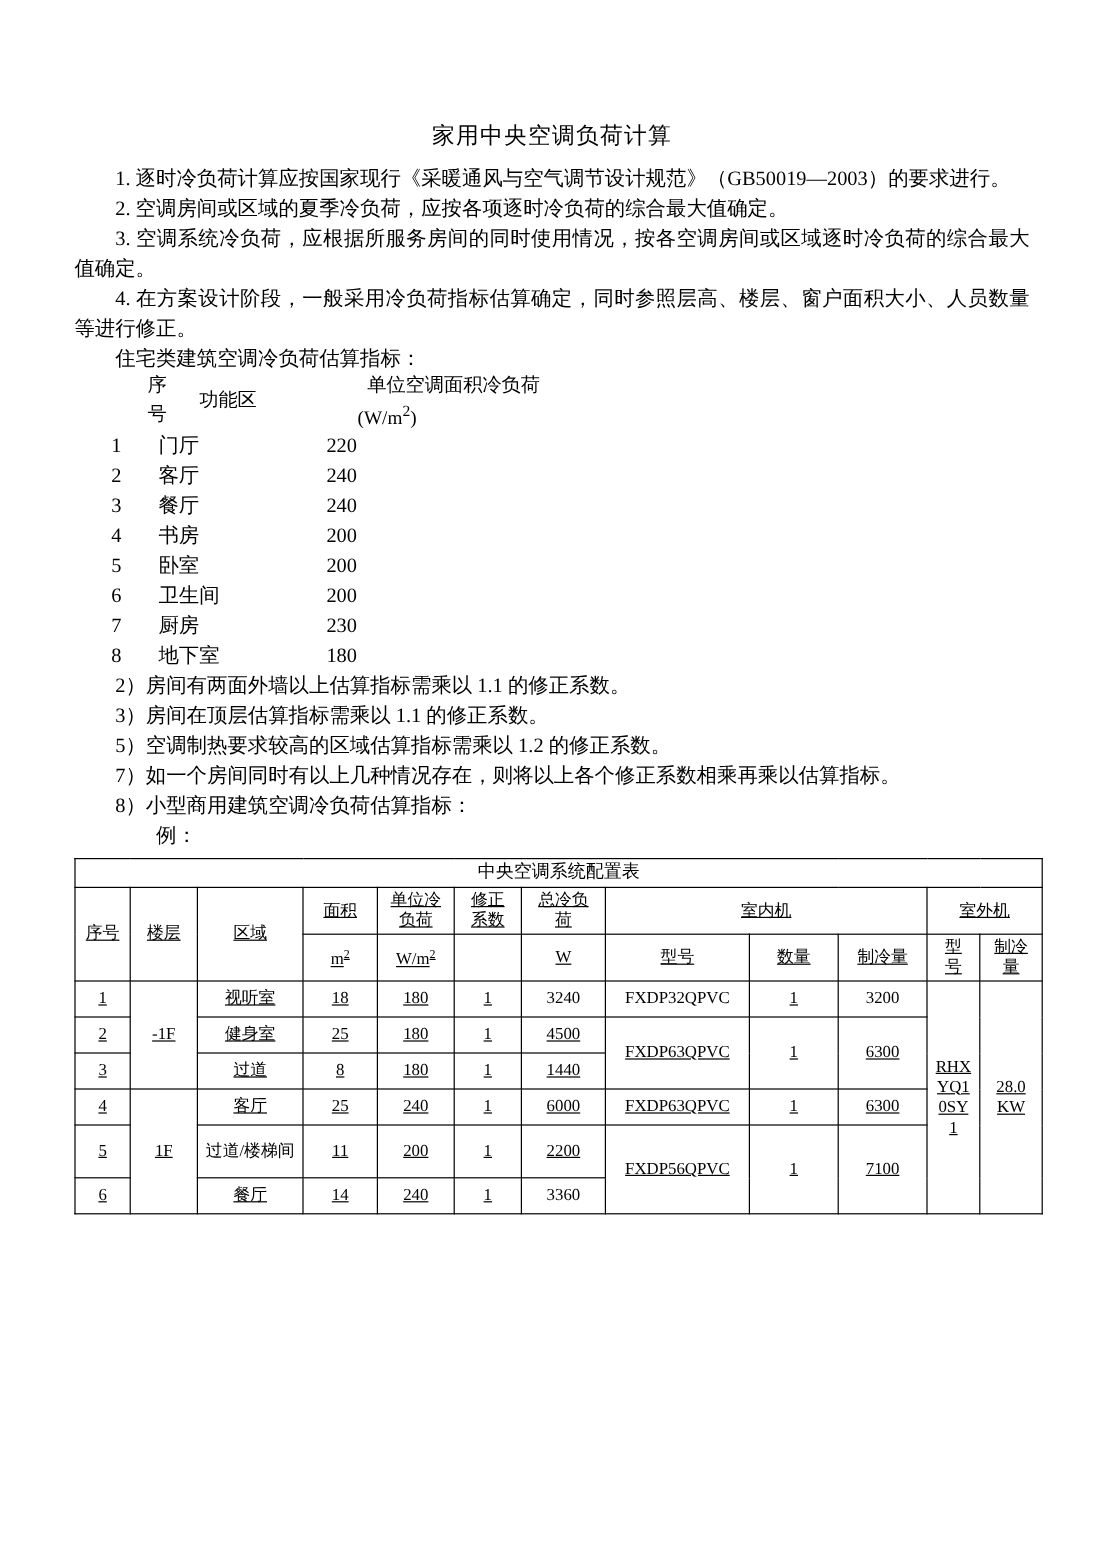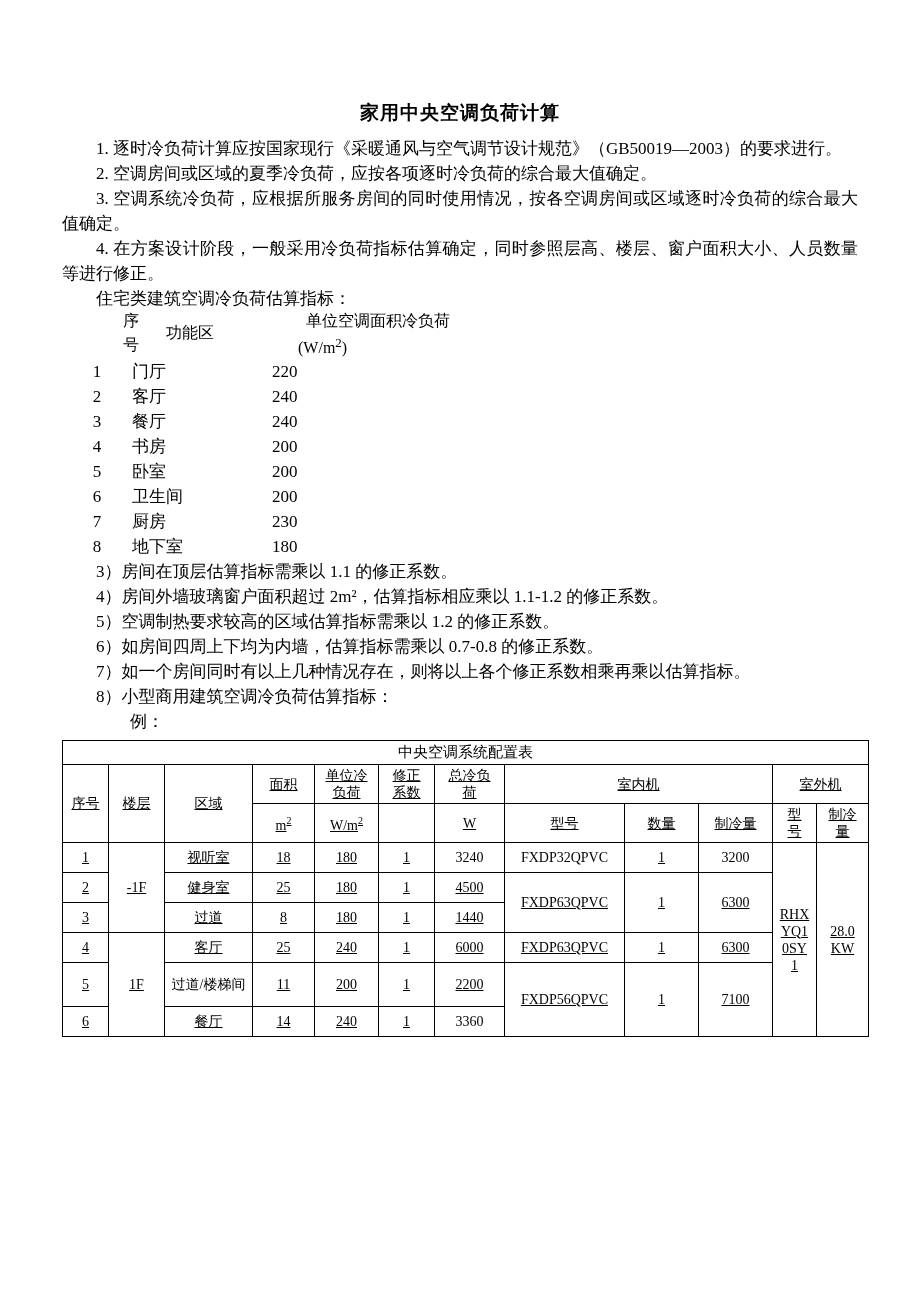--- a/index.html
+++ b/index.html
@@ -17,21 +17,21 @@
   }
   .page {
     position: relative;
     width: 920px;
     height: 1302px;
     box-sizing: border-box;
     padding: 100px 62px 0 62px;
   }
   h1.doc-title {
     font-size: 19px;
-    font-weight: bold;
+    font-weight: normal;
     text-align: center;
     margin: 0 0 10px 0;
     letter-spacing: 1px;
   }
   p.para {
     font-size: 17px;
     line-height: 25px;
     margin: 0;
     text-align: justify;
     text-justify: inter-ideograph;
@@ -178,24 +178,23 @@
       </tr>
       <tr>
         <td class="col-no">8</td>
         <td class="col-fn">地下室</td>
         <td class="col-val">180</td>
       </tr>
     </tbody>
   </table>
 
   <div class="sub-list">
+    <p class="para">2）房间有两面外墙以上估算指标需乘以 1.1 的修正系数。</p>
     <p class="para">3）房间在顶层估算指标需乘以 1.1 的修正系数。</p>
-    <p class="para">4）房间外墙玻璃窗户面积超过 2m²，估算指标相应乘以 1.1-1.2 的修正系数。</p>
     <p class="para">5）空调制热要求较高的区域估算指标需乘以 1.2 的修正系数。</p>
-    <p class="para">6）如房间四周上下均为内墙，估算指标需乘以 0.7-0.8 的修正系数。</p>
     <p class="para">7）如一个房间同时有以上几种情况存在，则将以上各个修正系数相乘再乘以估算指标。</p>
     <p class="para">8）小型商用建筑空调冷负荷估算指标：</p>
     <p class="para" style="text-indent:68px">例：</p>
   </div>
 
   <table class="cfg">
     <colgroup>
       <col style="width:46px">
       <col style="width:56px">
       <col style="width:88px">

